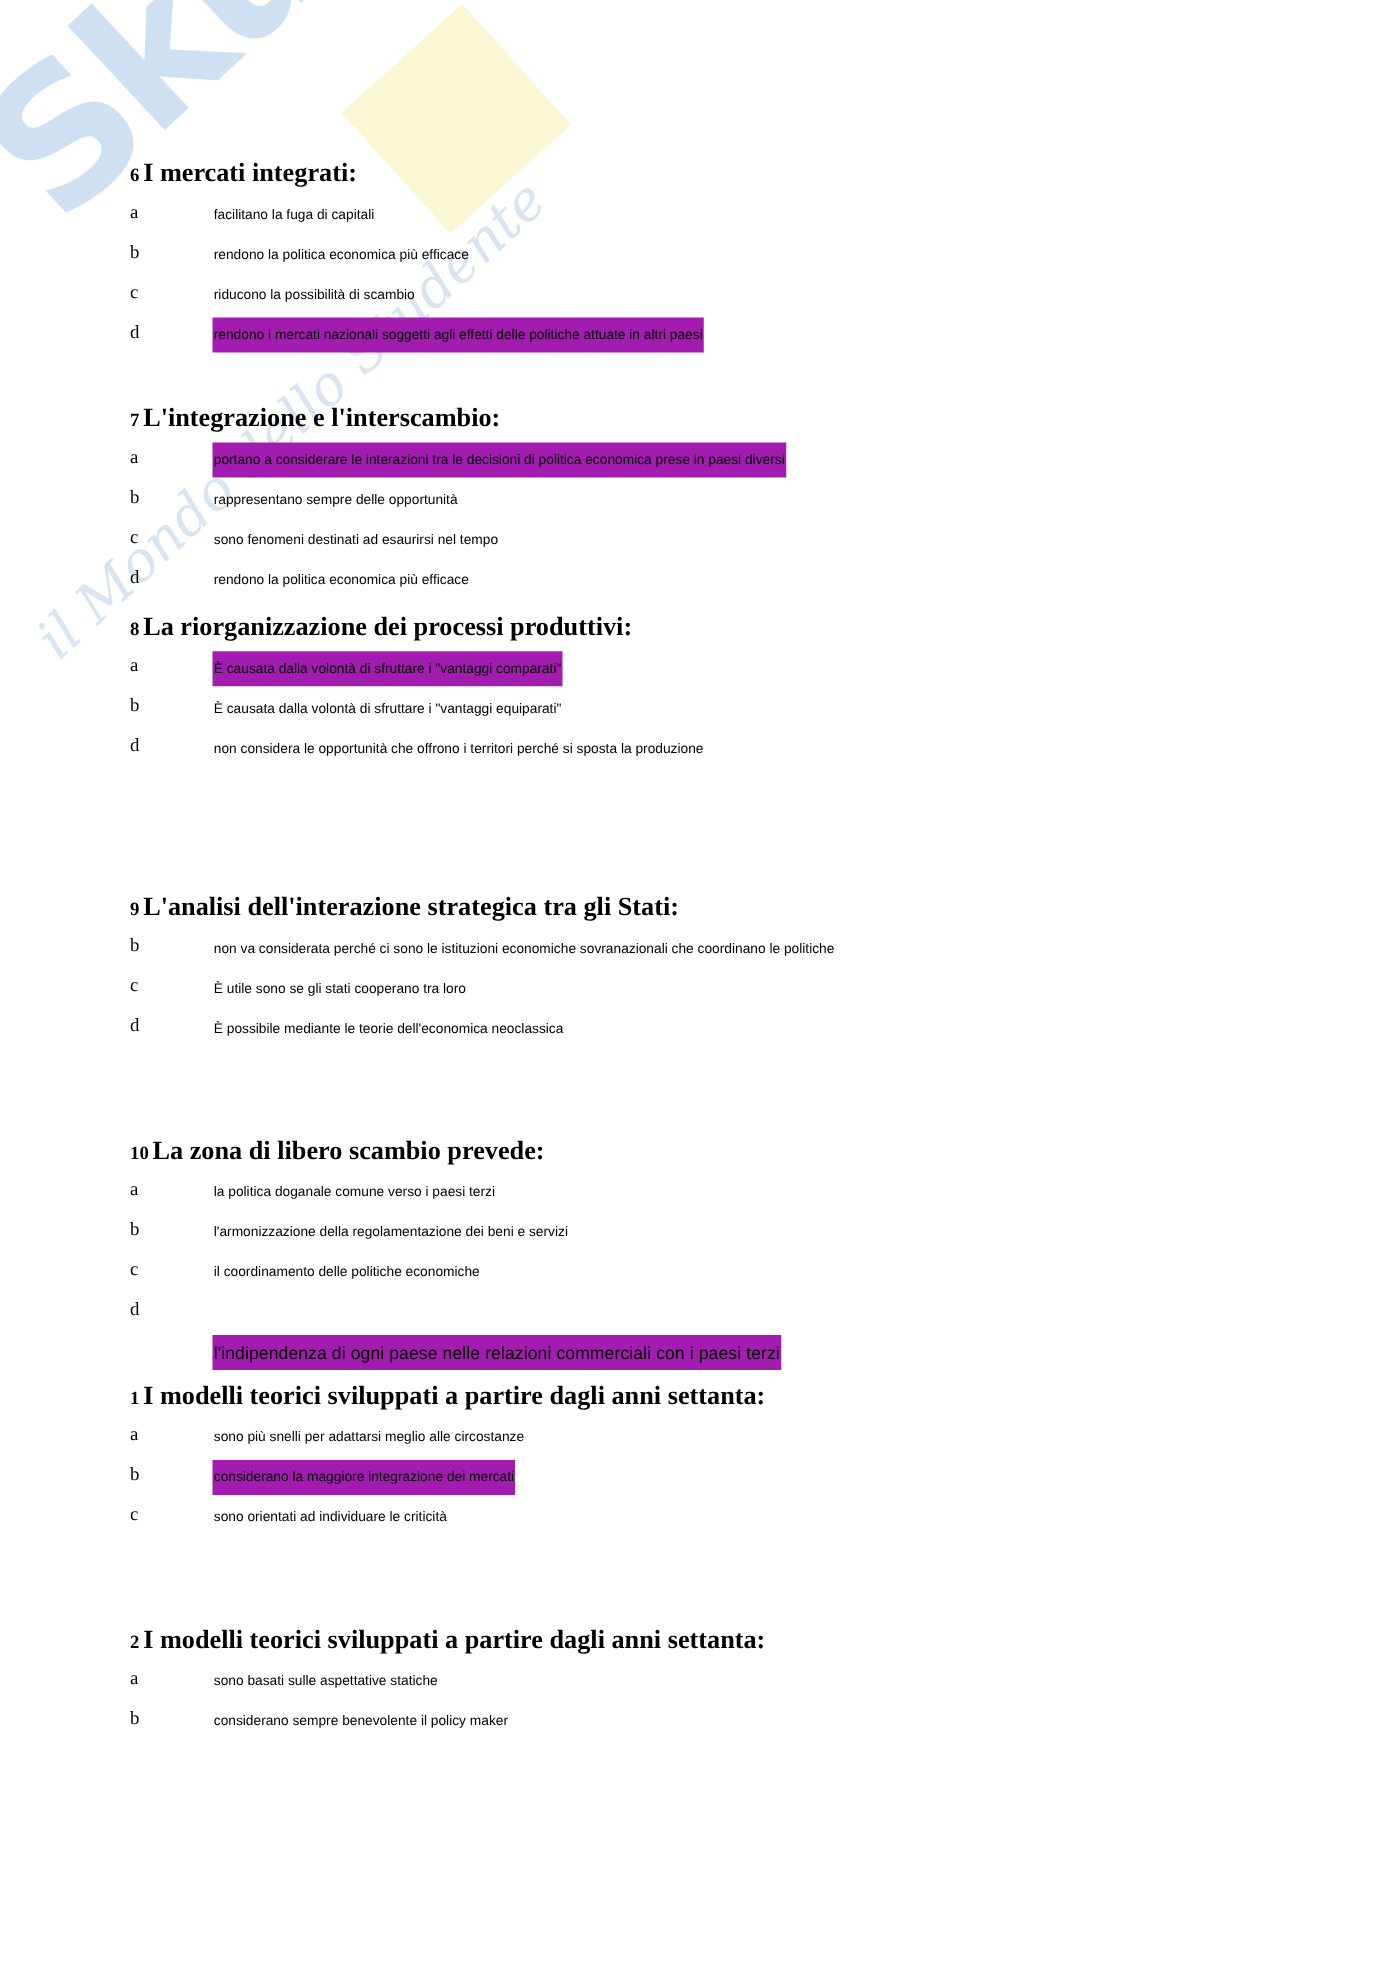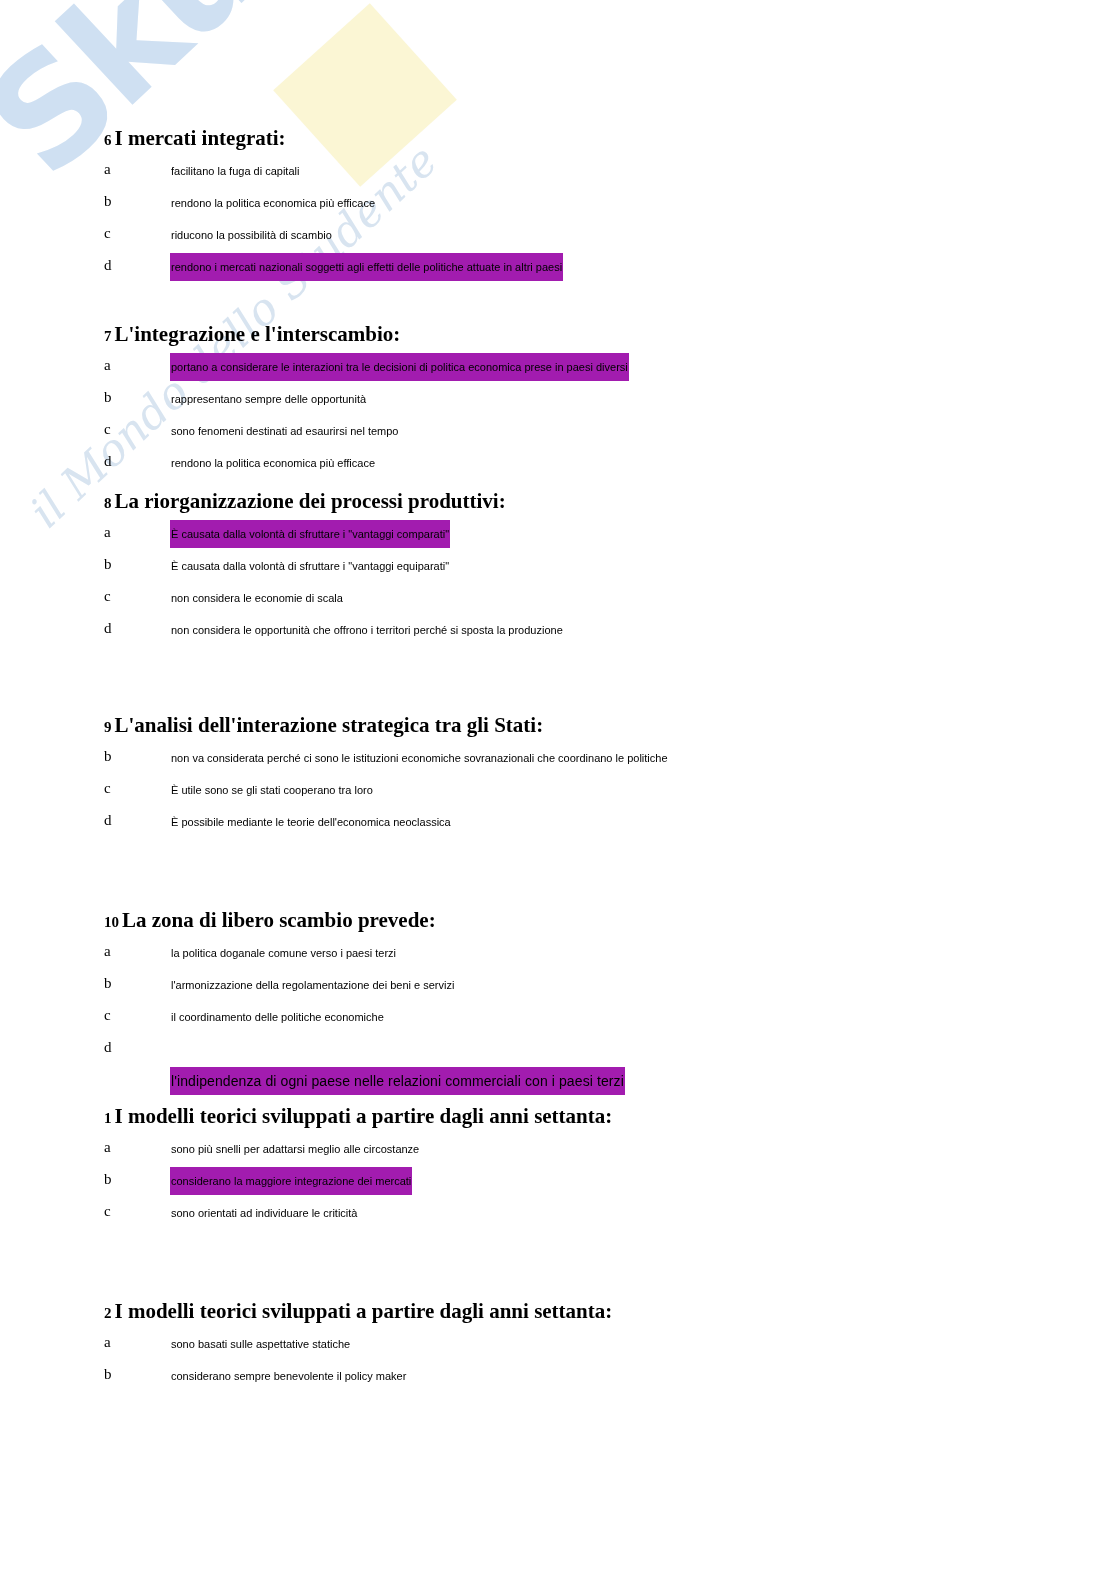--- a/index.html
+++ b/index.html
@@ -160,21 +160,20 @@
         <li class="option-row"><span class="opt-letter">b</span><span class="opt-text">rappresentano sempre delle opportunità</span></li>
         <li class="option-row"><span class="opt-letter">c</span><span class="opt-text">sono fenomeni destinati ad esaurirsi nel tempo</span></li>
         <li class="option-row"><span class="opt-letter">d</span><span class="opt-text">rendono la politica economica più efficace</span></li>
       </ul>
     </div>
     <div class="question-block" style="top: 488px;">
       <div class="q-heading"><span class="q-num">8</span><span class="q-title">La riorganizzazione dei processi produttivi:</span></div>
       <ul class="options">
         <li class="option-row"><span class="opt-letter">a</span><span class="opt-text hl">È causata dalla volontà di sfruttare i "vantaggi comparati"</span></li>
         <li class="option-row"><span class="opt-letter">b</span><span class="opt-text">È causata dalla volontà di sfruttare i "vantaggi equiparati"</span></li>
-        <li class="option-row"><span class="opt-letter">c</span><span class="opt-text">non considera le economie di scala</span></li>
         <li class="option-row"><span class="opt-letter">d</span><span class="opt-text">non considera le opportunità che offrono i territori perché si sposta la produzione</span></li>
       </ul>
     </div>
     <div class="question-block" style="top: 712px;">
       <div class="q-heading"><span class="q-num">9</span><span class="q-title">L'analisi dell'interazione strategica tra gli Stati:</span></div>
       <ul class="options">
         <li class="option-row"><span class="opt-letter">b</span><span class="opt-text">non va considerata perché ci sono le istituzioni economiche sovranazionali che coordinano le politiche</span></li>
         <li class="option-row"><span class="opt-letter">c</span><span class="opt-text">È utile sono se gli stati cooperano tra loro</span></li>
         <li class="option-row"><span class="opt-letter">d</span><span class="opt-text">È possibile mediante le teorie dell'economica neoclassica</span></li>
       </ul>

